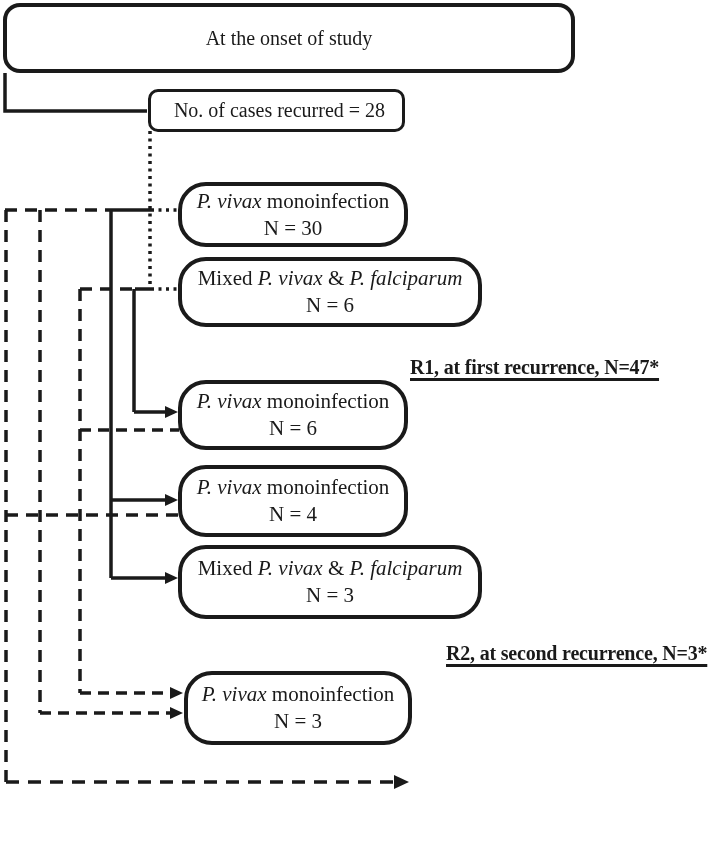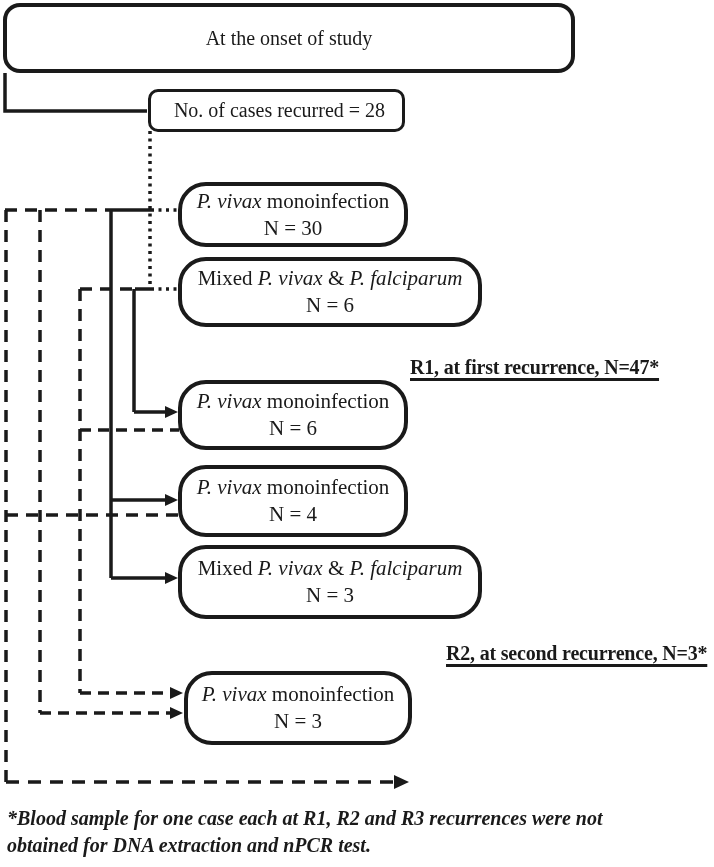--- a/index.html
+++ b/index.html
@@ -111,18 +111,14 @@
   </div>
 
   <div class="heading" style="left:410px; top:642px;margin-left:36px;">R2, at second recurrence, N=3*</div>
 
   <div class="node" style="left:184px; top:671px; width:228px; height:74px;">
     <div><i>P. vivax</i><span> monoinfection</span></div>
     <div>N = 3</div>
   </div>
 
 
-  <div class="footnote" style="left:7px; top:805px;">
-    <div>*Blood sample for one case each at R1, R2 and R3 recurrences were not</div>
-    <div>obtained for DNA extraction and nPCR test.</div>
-  </div>
 
 </div>
 
 </body></html>

